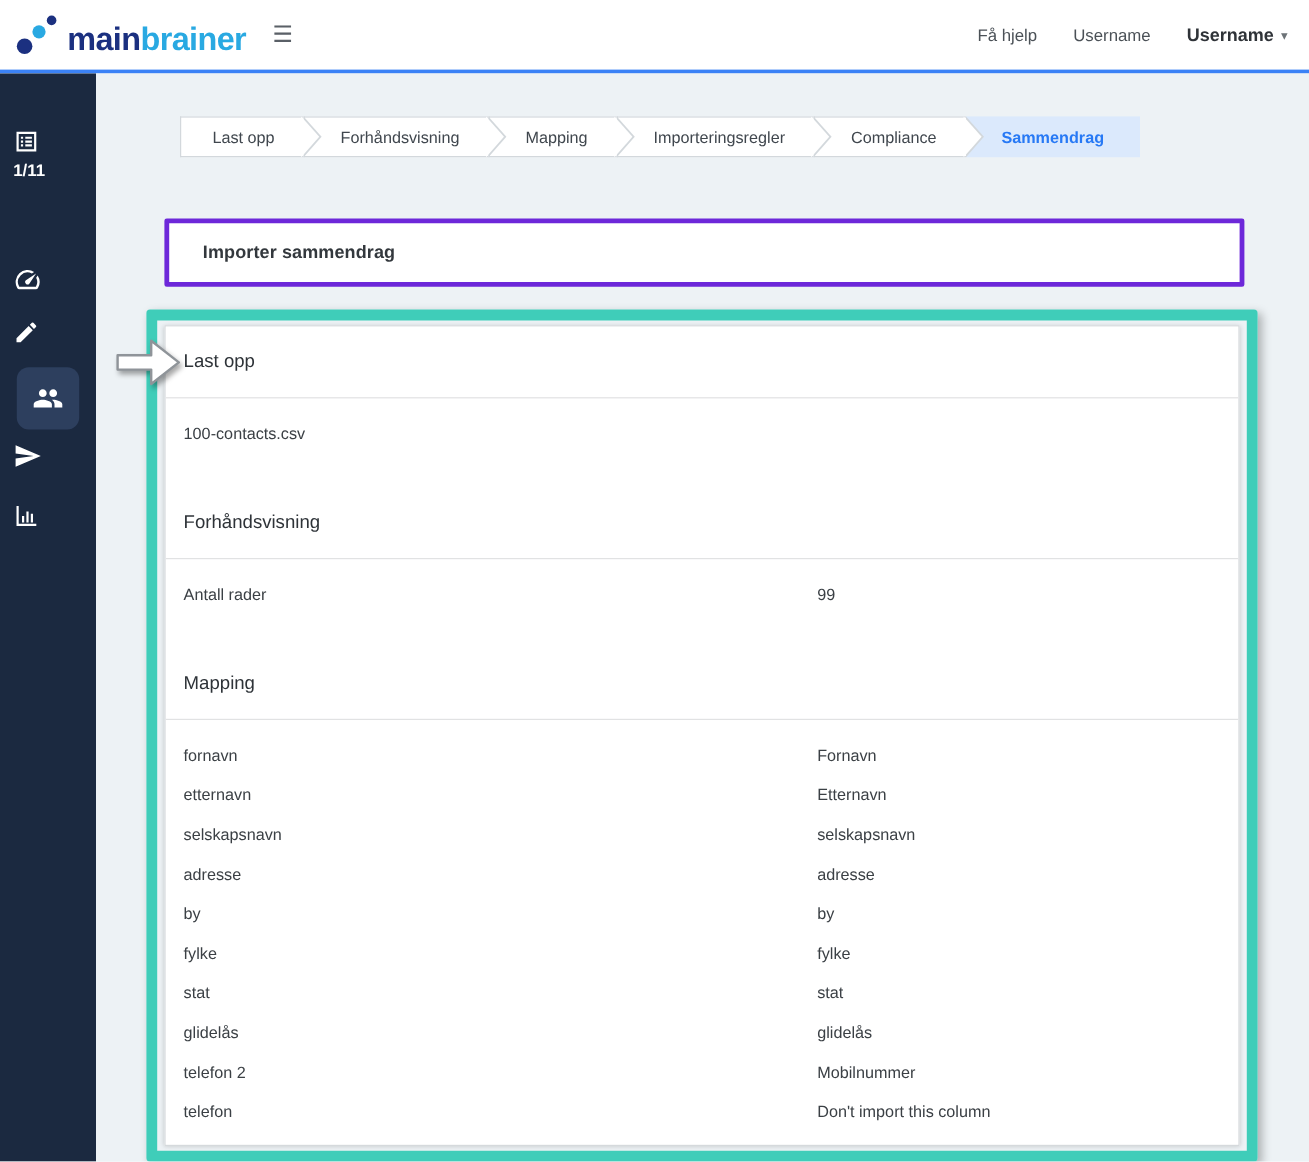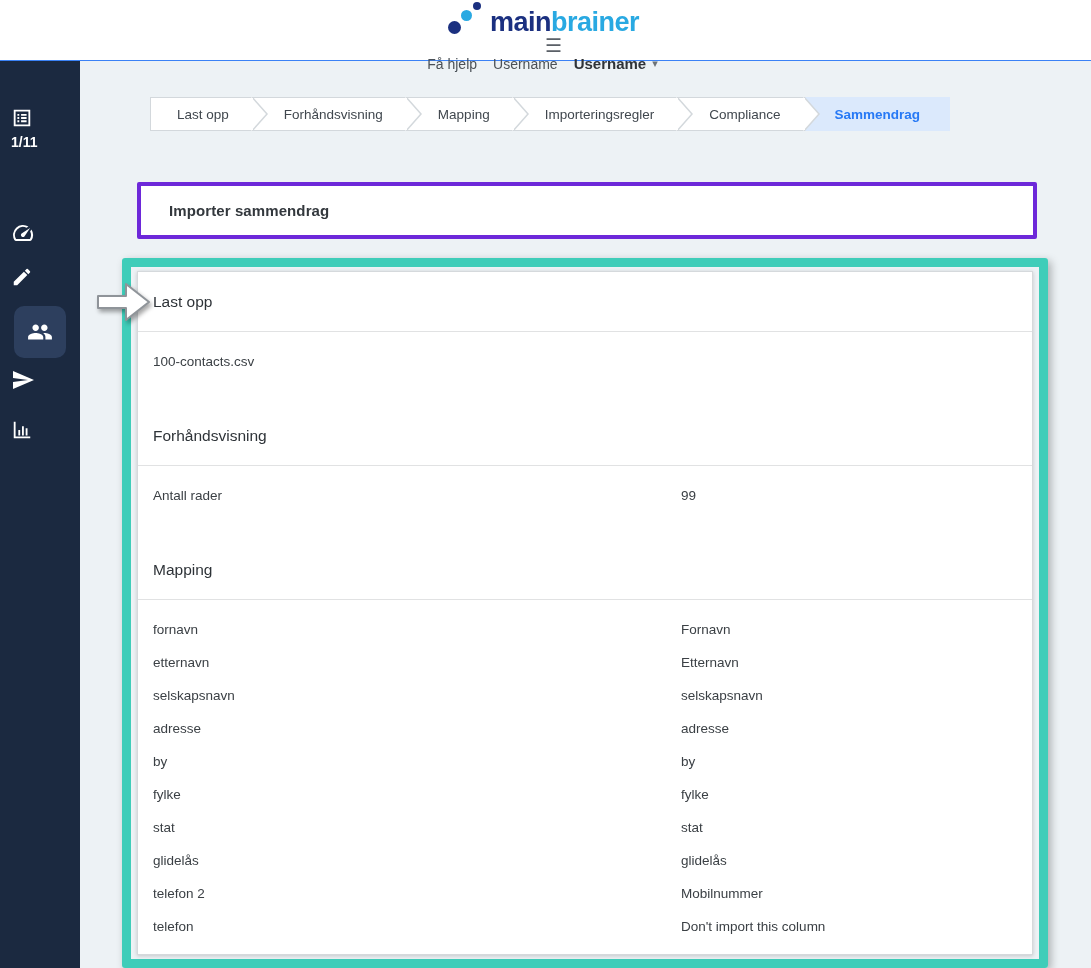--- a/index.html
+++ b/index.html
@@ -6,35 +6,35 @@
   html,body { width:1091px; height:968px; }
   body {
     position:relative; overflow:hidden;
     font-family:"Liberation Sans", sans-serif;
     background:#edf2f5; color:#3b4045;
   }
 
   
   .header {
     position:absolute; top:0; left:0; width:1091px; height:61px;
-    background:#ffffff; border-bottom:1px solid #3b82f6;
-    display:flex; align-items:center; padding:0 18px 0 12px; z-index:30;flex-direction:column;
+    background:#ffffff; border-bottom:3px solid #3b82f6;
+    display:flex; align-items:center; padding:0 18px 0 12px; z-index:30;
   }
   .brand { display:flex; align-items:flex-end; cursor:pointer; }
   .brand-dots { width:40px; height:36px; position:relative; margin-right:4px; }
   .dot { position:absolute; border-radius:50%; }
   .dot-1 { width:13px; height:13px; left:2px; top:21px; background:#1b3080; }
   .dot-2 { width:11px; height:11px; left:15px; top:10px; background:#29a9e2; }
   .dot-3 { width:8px;  height:8px;  left:27px; top:2px;  background:#1b3080; }
   .brand-text { font-size:27px; font-weight:bold; letter-spacing:-0.5px; line-height:1; }
   .brand-main { color:#1b3080; }
   .brand-accent { color:#29a9e2; }
   .hamburger { margin-left:22px; font-size:19px; color:#5a6067; cursor:pointer; line-height:1; }
   .header-spacer { flex:1; }
-  .header-links { display:flex; align-items:center; gap:16px; }
+  .header-links { display:flex; align-items:center; gap:30px; }
   .header-link { font-size:14px; color:#4b5157; cursor:pointer; }
   .user-menu { display:flex; align-items:center; gap:6px; cursor:pointer; }
   .user-name { font-size:15px; color:#2f3338; font-weight:bold; }
   .caret { font-size:11px; color:#6d7378; }
 
   
   .sidebar {
     position:absolute; top:61px; left:0; width:80px; height:907px;
     background:#1b2940; z-index:25;
   }

